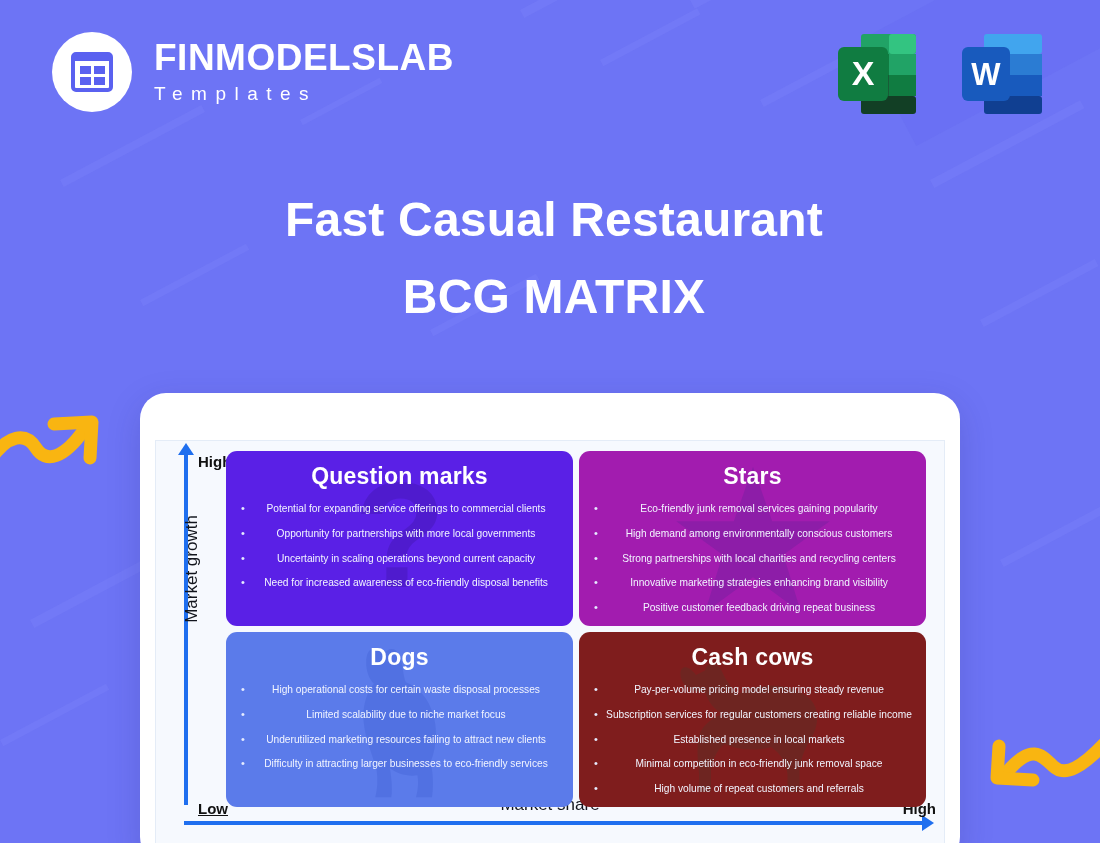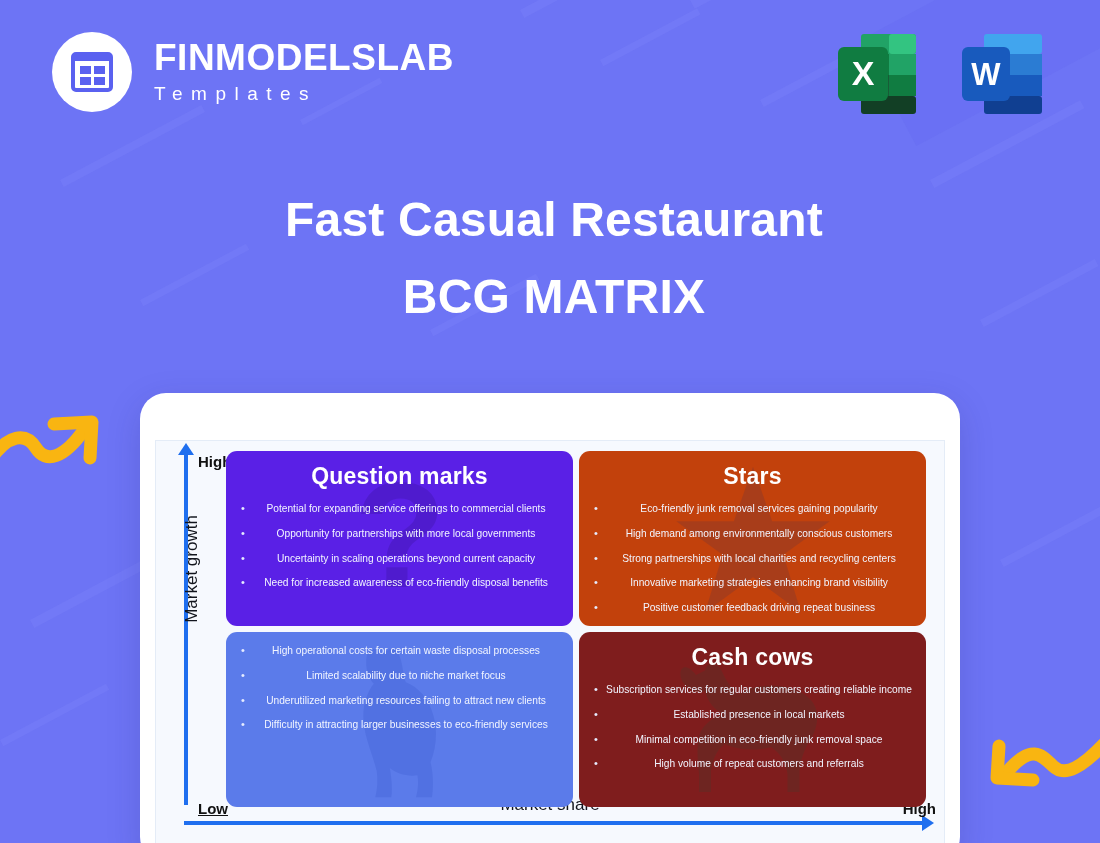--- a/index.html
+++ b/index.html
@@ -121,21 +121,21 @@
     gap: 6px;
   }
   .quad {
     position: relative;
     border-radius: 11px;
     padding: 12px 14px 10px;
     overflow: hidden;
     color: #ffffff;
   }
   .quad.qm   { background: #5a20e6; }
-  .quad.st   { background: #c2410c; }
+  .quad.st   { background: #a21caf; }
   .quad.dg   { background: #5b7bea; }
   .quad.cc   { background: #7f1d1d; }
 
   .quad-title {
     position: relative; z-index: 2;
     text-align: center; font-size: 23px; font-weight: 700;
     letter-spacing: .2px; margin-bottom: 12px;
   }
   .quad-list { position: relative; z-index: 2; list-style: none; }
   .quad-list li {
@@ -281,40 +281,42 @@
         </div>
 
         <div class="quad dg">
           <svg class="watermark" width="150" height="160" viewBox="0 0 100 110">
             <path d="M38 8 C33 2 28 3 27 10 C26 17 28 24 32 28 C27 34 24 44 25 54
                      C26 66 31 76 34 88 C35 96 34 102 33 106 L44 106 C45 100 44 92 43 86
                      C48 90 55 92 62 91 C63 97 62 102 61 106 L72 106 C73 99 73 90 71 82
                      C75 72 76 60 73 50 C70 38 62 30 54 27 C52 22 52 15 50 10
                      C48 3 43 2 38 8 Z" fill="#1534b0"></path>
           </svg>
+          <div class="quad-title">Dogs</div>
           <ul class="quad-list">
             <li>High operational costs for certain waste disposal processes</li>
             <li>Limited scalability due to niche market focus</li>
             <li>Underutilized marketing resources failing to attract new clients</li>
             <li>Difficulty in attracting larger businesses to eco-friendly services</li>
           </ul>
         </div>
 
         <div class="quad cc">
           <svg class="watermark" width="180" height="150" viewBox="0 0 120 100">
             <path d="M22 18 C16 10 10 12 12 20 C14 27 22 30 28 29
                      C30 36 34 41 40 44 L40 44 C34 46 28 50 25 56
                      C22 64 23 74 24 84 L24 96 L32 96 L32 82 C33 74 36 68 41 64
                      C50 68 62 69 72 66 C78 70 82 76 83 84 L83 96 L91 96 L91 82
                      C92 72 96 64 100 58 C104 50 104 40 98 34
                      C92 28 82 25 72 25 C64 25 56 27 50 31
                      C46 27 42 22 40 17 C37 9 30 8 28 15 Z" fill="#04603f"></path>
           </svg>
           <div class="quad-title">Cash cows</div>
           <ul class="quad-list">
+            <li>Pay-per-volume pricing model ensuring steady revenue</li>
             <li>Subscription services for regular customers creating reliable income</li>
             <li>Established presence in local markets</li>
             <li>Minimal competition in eco-friendly junk removal space</li>
             <li>High volume of repeat customers and referrals</li>
           </ul>
         </div>
 
       </div>
     </div>
   </div>

